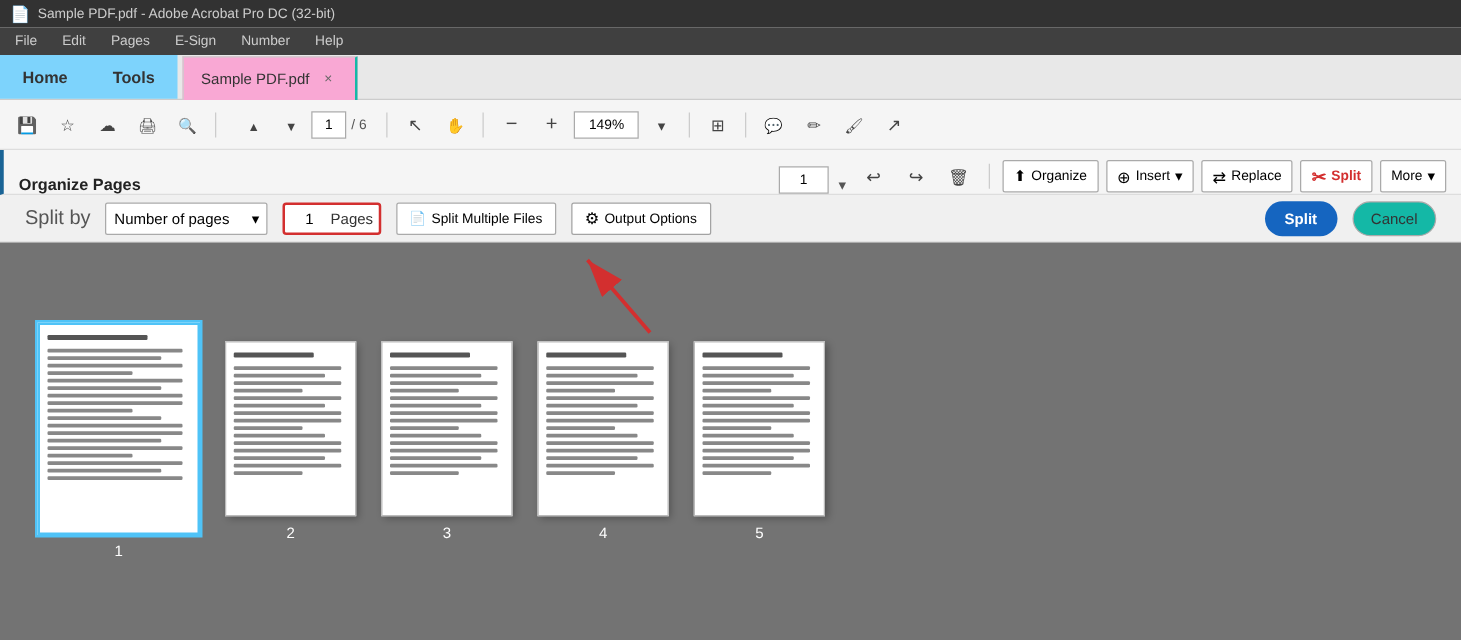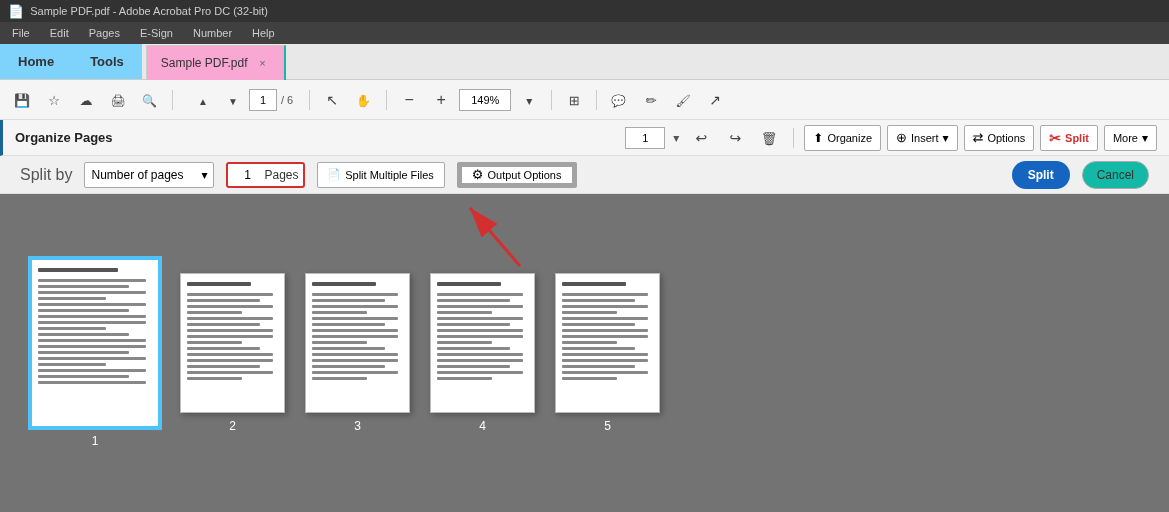--- a/index.html
+++ b/index.html
@@ -132,21 +132,21 @@
       font-size: 11px;
       padding: 0 2px;
     }
 
     
     .organize-bar {
       background: #f5f5f5;
       border-bottom: 1px solid #ddd;
       border-left: 3px solid #1a6496;
       display: flex;
-      align-items: center;
+      align-items: flex-end;
       height: 36px;
       padding: 0 12px;
       gap: 8px;
     }
     .organize-title {
       font-size: 13px;
       font-weight: 600;
       color: #222;
       margin-right: auto;
     }
@@ -226,21 +226,21 @@
       cursor: pointer;
       font-size: 11px;
       display: flex;
       align-items: center;
       gap: 4px;
       border-radius: 2px;
     }
     .output-options-btn {
       height: 26px;
       padding: 0 10px;
-      border: 5px solid #a3a3a3;
+      border: 1px solid #a3a3a3;
       background: #fff;
       cursor: pointer;
       font-size: 11px;
       display: flex;
       align-items: center;
       gap: 4px;
       border-radius: 2px;
     }
     .split-toolbar-spacer { flex: 1; }
     .btn-split-blue {
@@ -473,21 +473,21 @@
       <span class="icon-extract"></span>
       <span>Organize</span>
     </button>
     <button class="org-btn">
       <span class="icon-insert"></span>
       <span>Insert</span>
       <span class="icon-chevdown"></span>
     </button>
     <button class="org-btn">
       <span class="icon-replace"></span>
-      <span>Options</span>
+      <span>Replace</span>
     </button>
     <button class="org-btn" style="color:#d32f2f; font-weight:600;">
       <span class="icon-scissors"></span>
       <span>Split</span>
     </button>
     <button class="org-btn">
       <span>More</span>
       <span class="icon-chevdown"></span>
     </button>
   </div>

